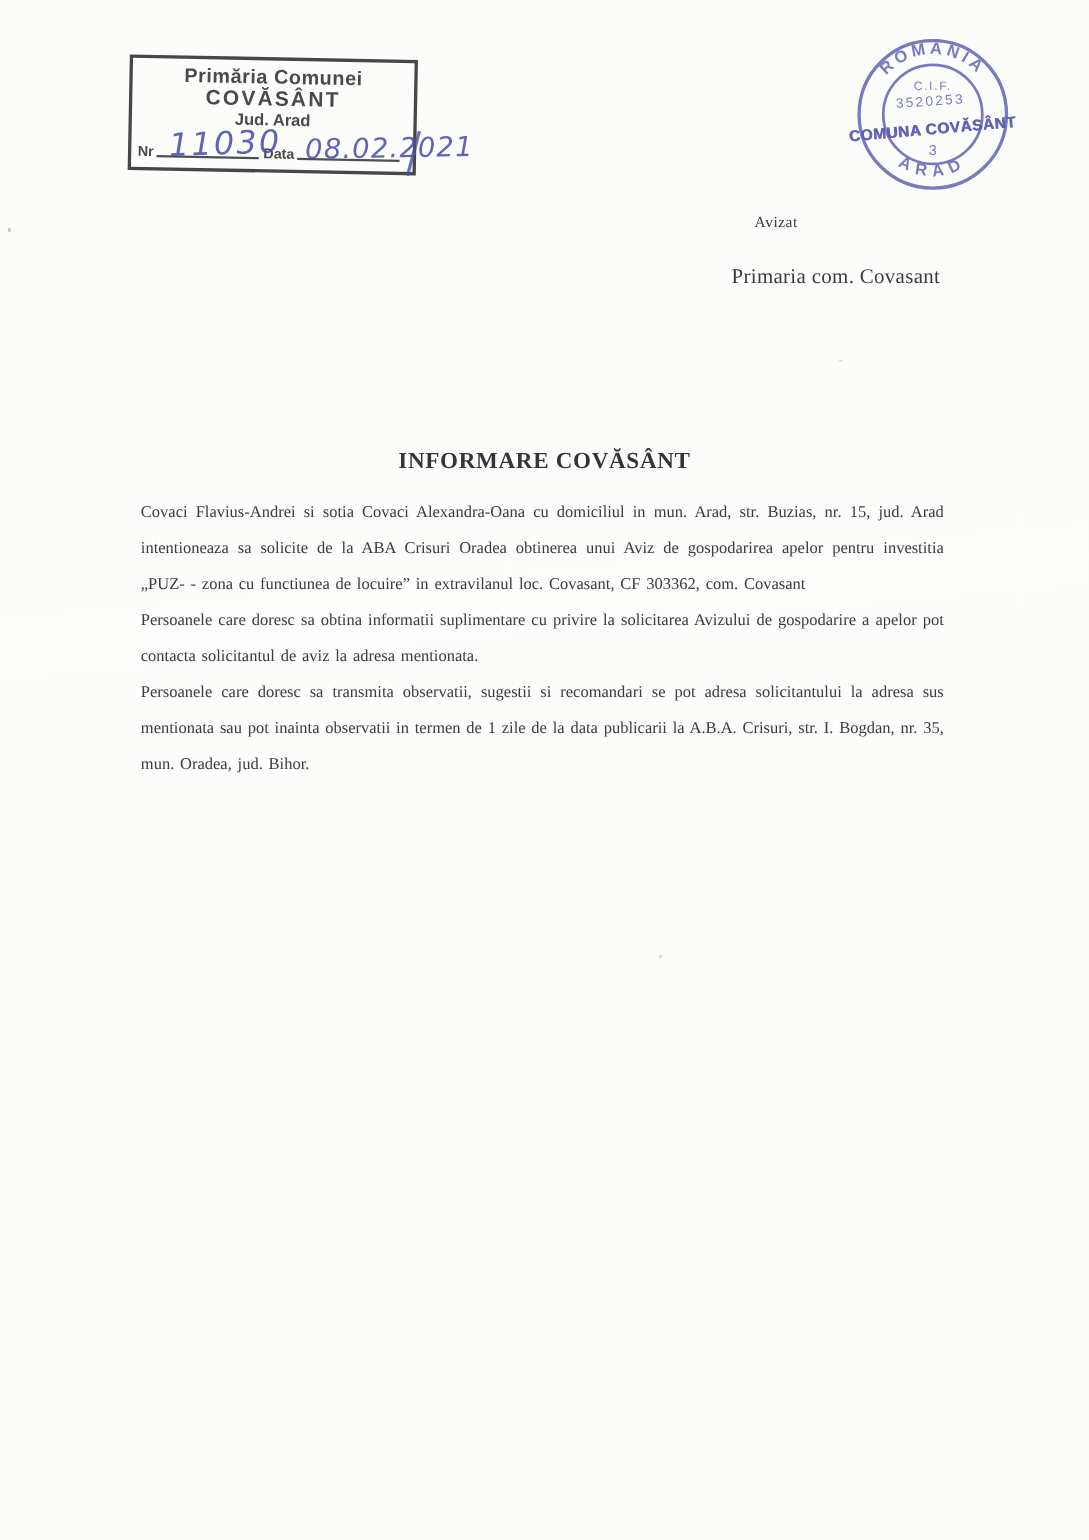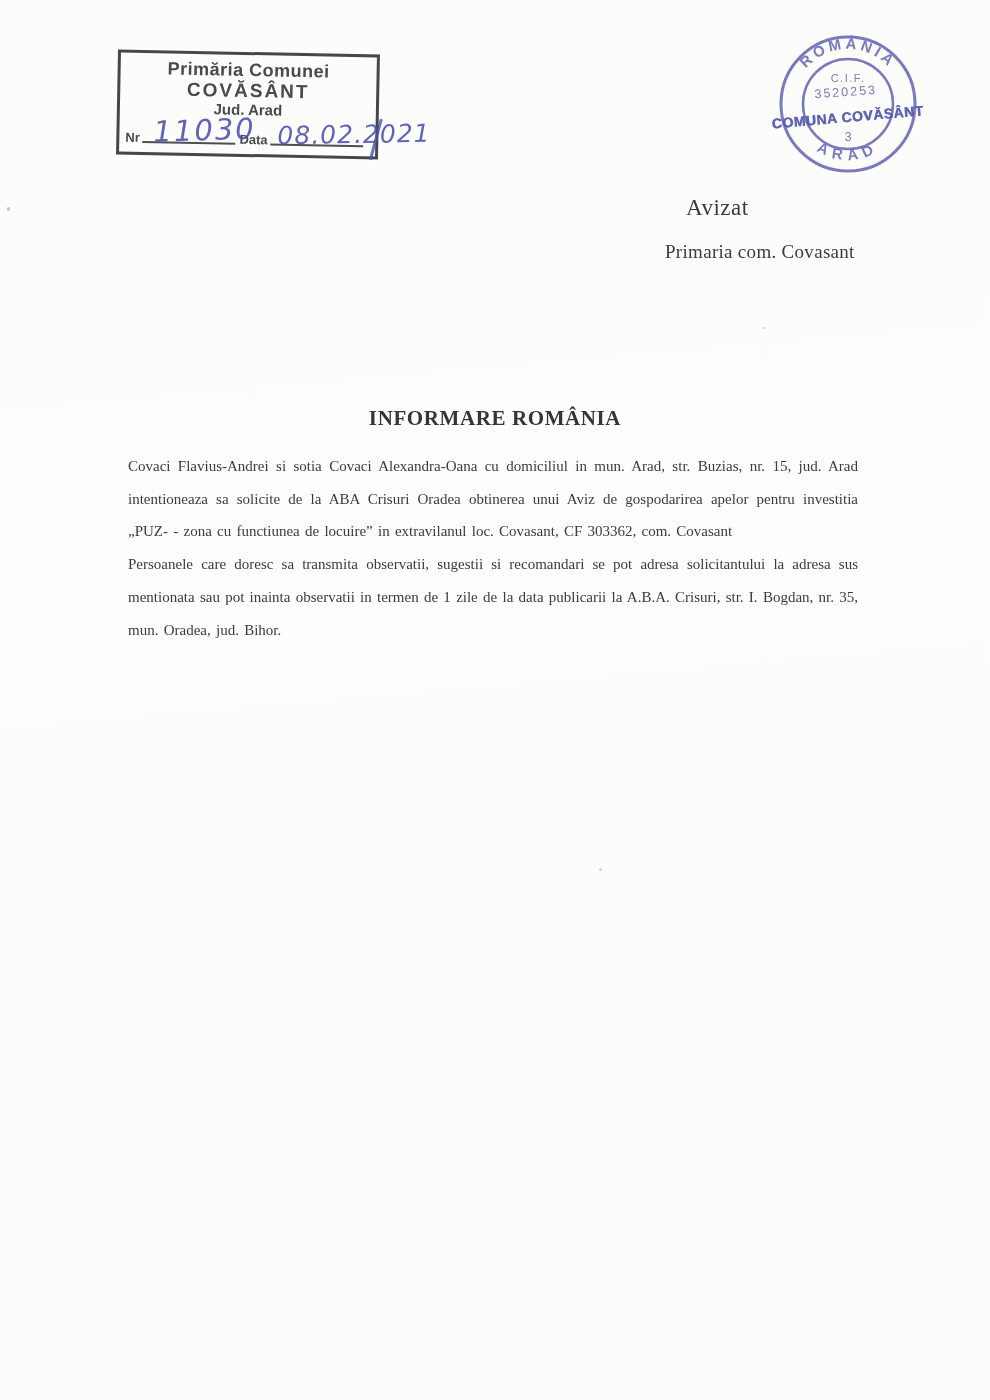--- a/index.html
+++ b/index.html
@@ -42,21 +42,21 @@
   .hand-slash{
     left:auto;right:-2px;bottom:-4px;width:0;height:42px;
     border-left:3px solid #4b4fae;transform:rotate(14deg);opacity:.8;
   }
 
   
   .round-stamp{position:absolute;left:772px;top:28px;width:152px;height:152px;}
   .round-stamp svg{overflow:visible;}
 
   
-  .avizat{position:absolute;left:686px;top:195px;font-size:23px;letter-spacing:.5px;}
+  .avizat{position:absolute;left:686px;top:195px;font-size:14px;letter-spacing:.5px;}
   .avizat-smudge{filter:blur(.3px);}
   .authority{position:absolute;left:665px;top:241px;font-size:19px;letter-spacing:.3px;}
 
   
   .doc-title{
     position:absolute;left:0;top:406px;width:990px;
     text-align:center;font-size:21px;font-weight:bold;letter-spacing:.6px;
     color:#33353c;
   }
 
@@ -115,24 +115,25 @@
       <text x="76" y="54" text-anchor="middle" font-family="Liberation Sans, sans-serif" font-size="11" fill="#6d70b8" letter-spacing="1.5" opacity="0.9">C.I.F.</text>
       <text x="74" y="68" text-anchor="middle" font-family="Liberation Sans, sans-serif" font-size="12.5" fill="#6d70b8" letter-spacing="2" opacity="0.9" transform="rotate(-4 74 68)">3520253</text>
       <text x="76" y="94" text-anchor="middle" font-family="Liberation Sans, sans-serif" font-size="14" font-weight="bold" fill="#585cb2" letter-spacing="0.5" transform="rotate(-5 76 94)" style="text-shadow:0.6px 0 0 #585cb2" opacity="0.95">COMUNA COVĂSÂNT</text>
       <text x="76" y="113" text-anchor="middle" font-family="Liberation Sans, sans-serif" font-size="13" fill="#6d70b8" opacity="0.9">3</text>
     </svg>
   </div>
 
   <div class="avizat avizat-smudge">Avizat</div>
   <div class="authority">Primaria com. Covasant</div>
 
-  <div class="doc-title">INFORMARE ROMÂNIA</div>
+  <div class="doc-title">INFORMARE COVĂSÂNT</div>
 
   <div class="body-text">
     <p>Covaci Flavius-Andrei si sotia Covaci Alexandra-Oana cu domiciliul in mun. Arad, str. Buzias, nr. 15, jud. Arad intentioneaza sa solicite de la ABA Crisuri Oradea obtinerea unui Aviz de gospodarirea apelor pentru investitia „PUZ- - zona cu functiunea de locuire” in extravilanul loc. Covasant, CF 303362, com. Covasant</p>
+    <p>Persoanele care doresc sa obtina informatii suplimentare cu privire la solicitarea Avizului de gospodarire a apelor pot contacta solicitantul de aviz la adresa mentionata.</p>
     <p>Persoanele care doresc sa transmita observatii, sugestii si recomandari se pot adresa solicitantului la adresa sus mentionata sau pot inainta observatii in termen de 1 zile de la data publicarii la A.B.A. Crisuri, str. I. Bogdan, nr. 35, mun. Oradea, jud. Bihor.</p>
   </div>
 
   <span class="speck speck1"></span>
   <span class="speck speck2"></span>
   <span class="speck speck3"></span>
 
 </div>
 
 </body></html>

